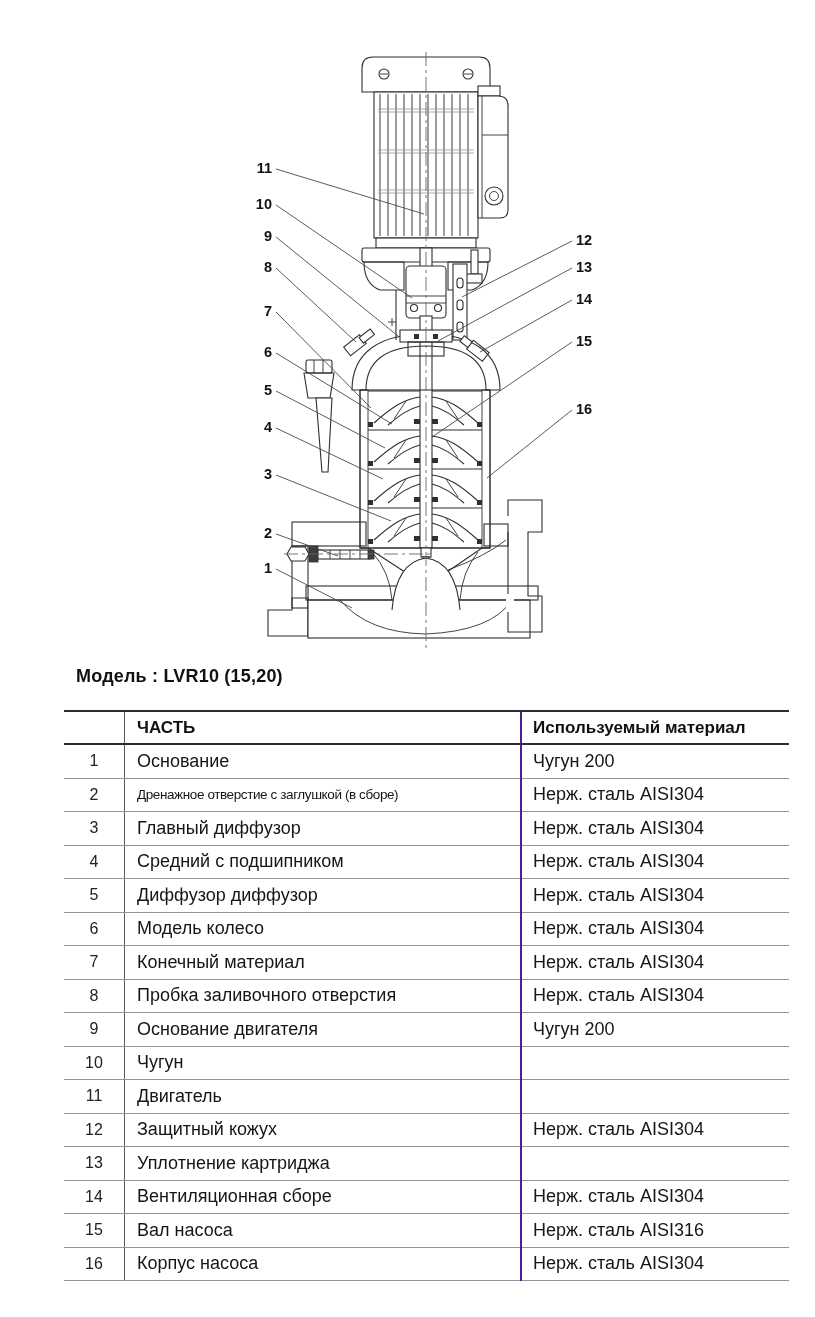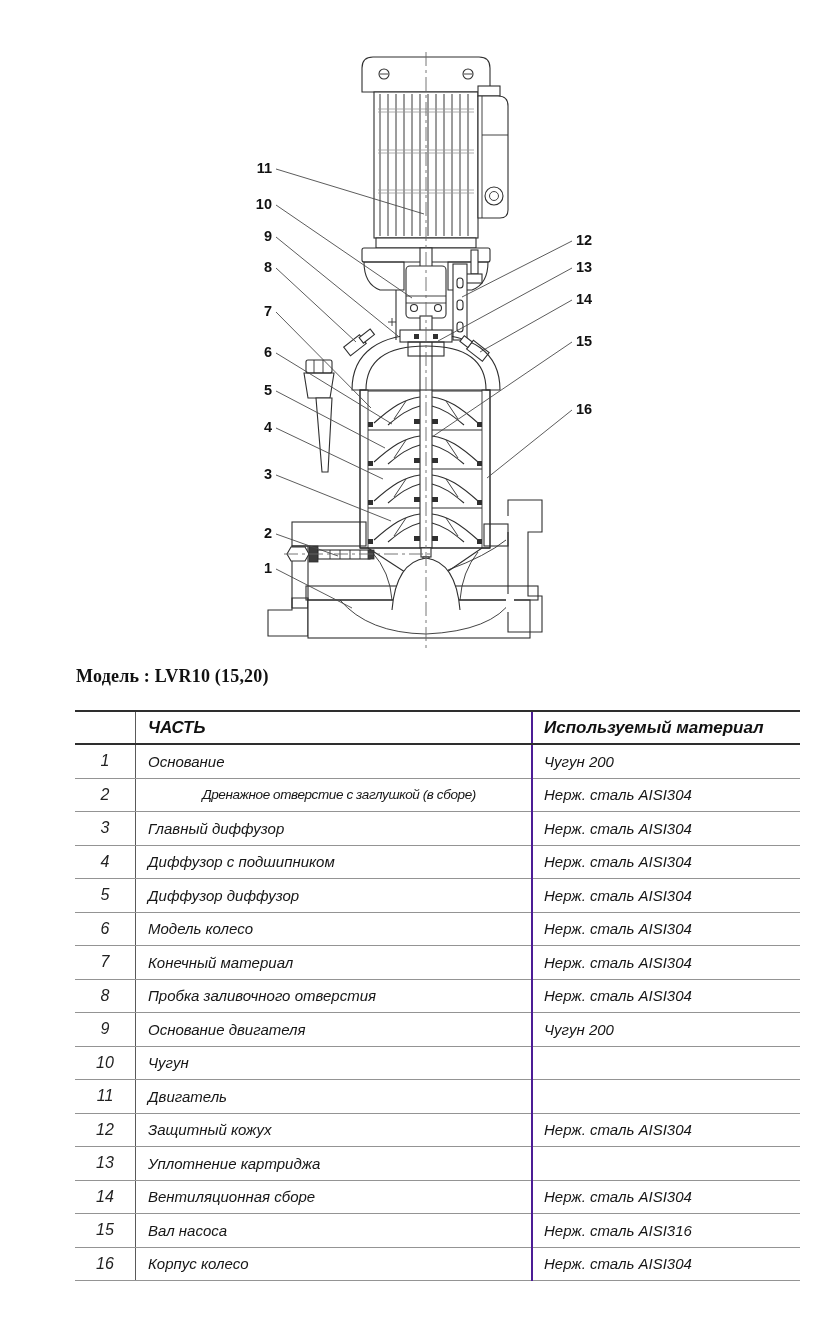--- a/index.html
+++ b/index.html
@@ -13,39 +13,37 @@
   .wh{fill:#ffffff;stroke:#2f2f2f;stroke-width:1.1;}
   .fin{stroke:#3a3a3a;stroke-width:1;}
   .finh{stroke:#9a9a9a;stroke-width:0.8;}
   .dk{fill:#3d3d3d;stroke:#2f2f2f;stroke-width:0.8;}
   .cl{stroke:#666;stroke-width:0.9;stroke-dasharray:14 4 3 4;fill:none;}
   .ld{stroke:#4a4a4a;stroke-width:0.9;fill:none;}
   .co{font:bold 14.5px "Liberation Sans", sans-serif;fill:#111;}
   .model-title{
     position:absolute;left:76px;top:666px;font-size:18px;font-weight:bold;color:#111;
     letter-spacing:0.2px;
-    font-family:Liberation Serif, serif;
   }
   table.parts{
-    position:absolute;left:75px;top:710px;width:695px;border-collapse:collapse;
+    position:absolute;left:64px;top:710px;width:695px;border-collapse:collapse;
     table-layout:fixed;
-    font-style:italic;
   }
   table.parts thead th{
     border-top:2px solid #2e2e2e;border-bottom:2px solid #2e2e2e;
     height:29px;font-size:17px;font-weight:bold;text-align:left;color:#111;
   }
   table.parts tbody td{
-    border-bottom:1px solid #949494;height:30.5px;font-size:15px;
+    border-bottom:1px solid #949494;height:30.5px;font-size:18px;
     white-space:nowrap;overflow:hidden;
   }
   table.parts .c-num{width:58px;text-align:center;font-size:16px;color:#222;}
   table.parts .c-part{width:382px;padding-left:12px;border-left:1px solid #5a5a5a;}
   table.parts .c-mat{width:255px;padding-left:11px;border-left:2px solid #4c1d95;}
-  table.parts tbody tr:nth-child(2) .c-part{font-size:13.5px;letter-spacing:-0.4px;text-align:center;}
+  table.parts tbody tr:nth-child(2) .c-part{font-size:13.5px;letter-spacing:-0.4px;}
 </style>
 </head>
 <body>
 
 <div class="diagram-wrap">
 <svg width="815" height="660" viewBox="0 0 815 660" xmlns="http://www.w3.org/2000/svg">
   <defs>
     <pattern id="hatch" width="5.5" height="5.5" patternUnits="userSpaceOnUse" patternTransform="rotate(45)">
       <rect width="5.5" height="5.5" fill="#ffffff"></rect>
       <line x1="0" y1="0" x2="0" y2="5.5" stroke="#6f6f6f" stroke-width="1"></line>
@@ -269,21 +267,21 @@
       <td class="c-part">Дренажное отверстие с заглушкой (в сборе)</td>
       <td class="c-mat">Нерж. сталь AISI304</td>
     </tr>
     <tr>
       <td class="c-num">3</td>
       <td class="c-part">Главный диффузор</td>
       <td class="c-mat">Нерж. сталь AISI304</td>
     </tr>
     <tr>
       <td class="c-num">4</td>
-      <td class="c-part">Диффузор с подшипником</td>
+      <td class="c-part">Средний с подшипником</td>
       <td class="c-mat">Нерж. сталь AISI304</td>
     </tr>
     <tr>
       <td class="c-num">5</td>
       <td class="c-part">Диффузор диффузор</td>
       <td class="c-mat">Нерж. сталь AISI304</td>
     </tr>
     <tr>
       <td class="c-num">6</td>
       <td class="c-part">Модель колесо</td>
@@ -329,17 +327,17 @@
       <td class="c-part">Вентиляционная сборе</td>
       <td class="c-mat">Нерж. сталь AISI304</td>
     </tr>
     <tr>
       <td class="c-num">15</td>
       <td class="c-part">Вал насоса</td>
       <td class="c-mat">Нерж. сталь AISI316</td>
     </tr>
     <tr>
       <td class="c-num">16</td>
-      <td class="c-part">Корпус колесо</td>
+      <td class="c-part">Корпус насоса</td>
       <td class="c-mat">Нерж. сталь AISI304</td>
     </tr>
   </tbody>
 </table>
 
 </body></html>

